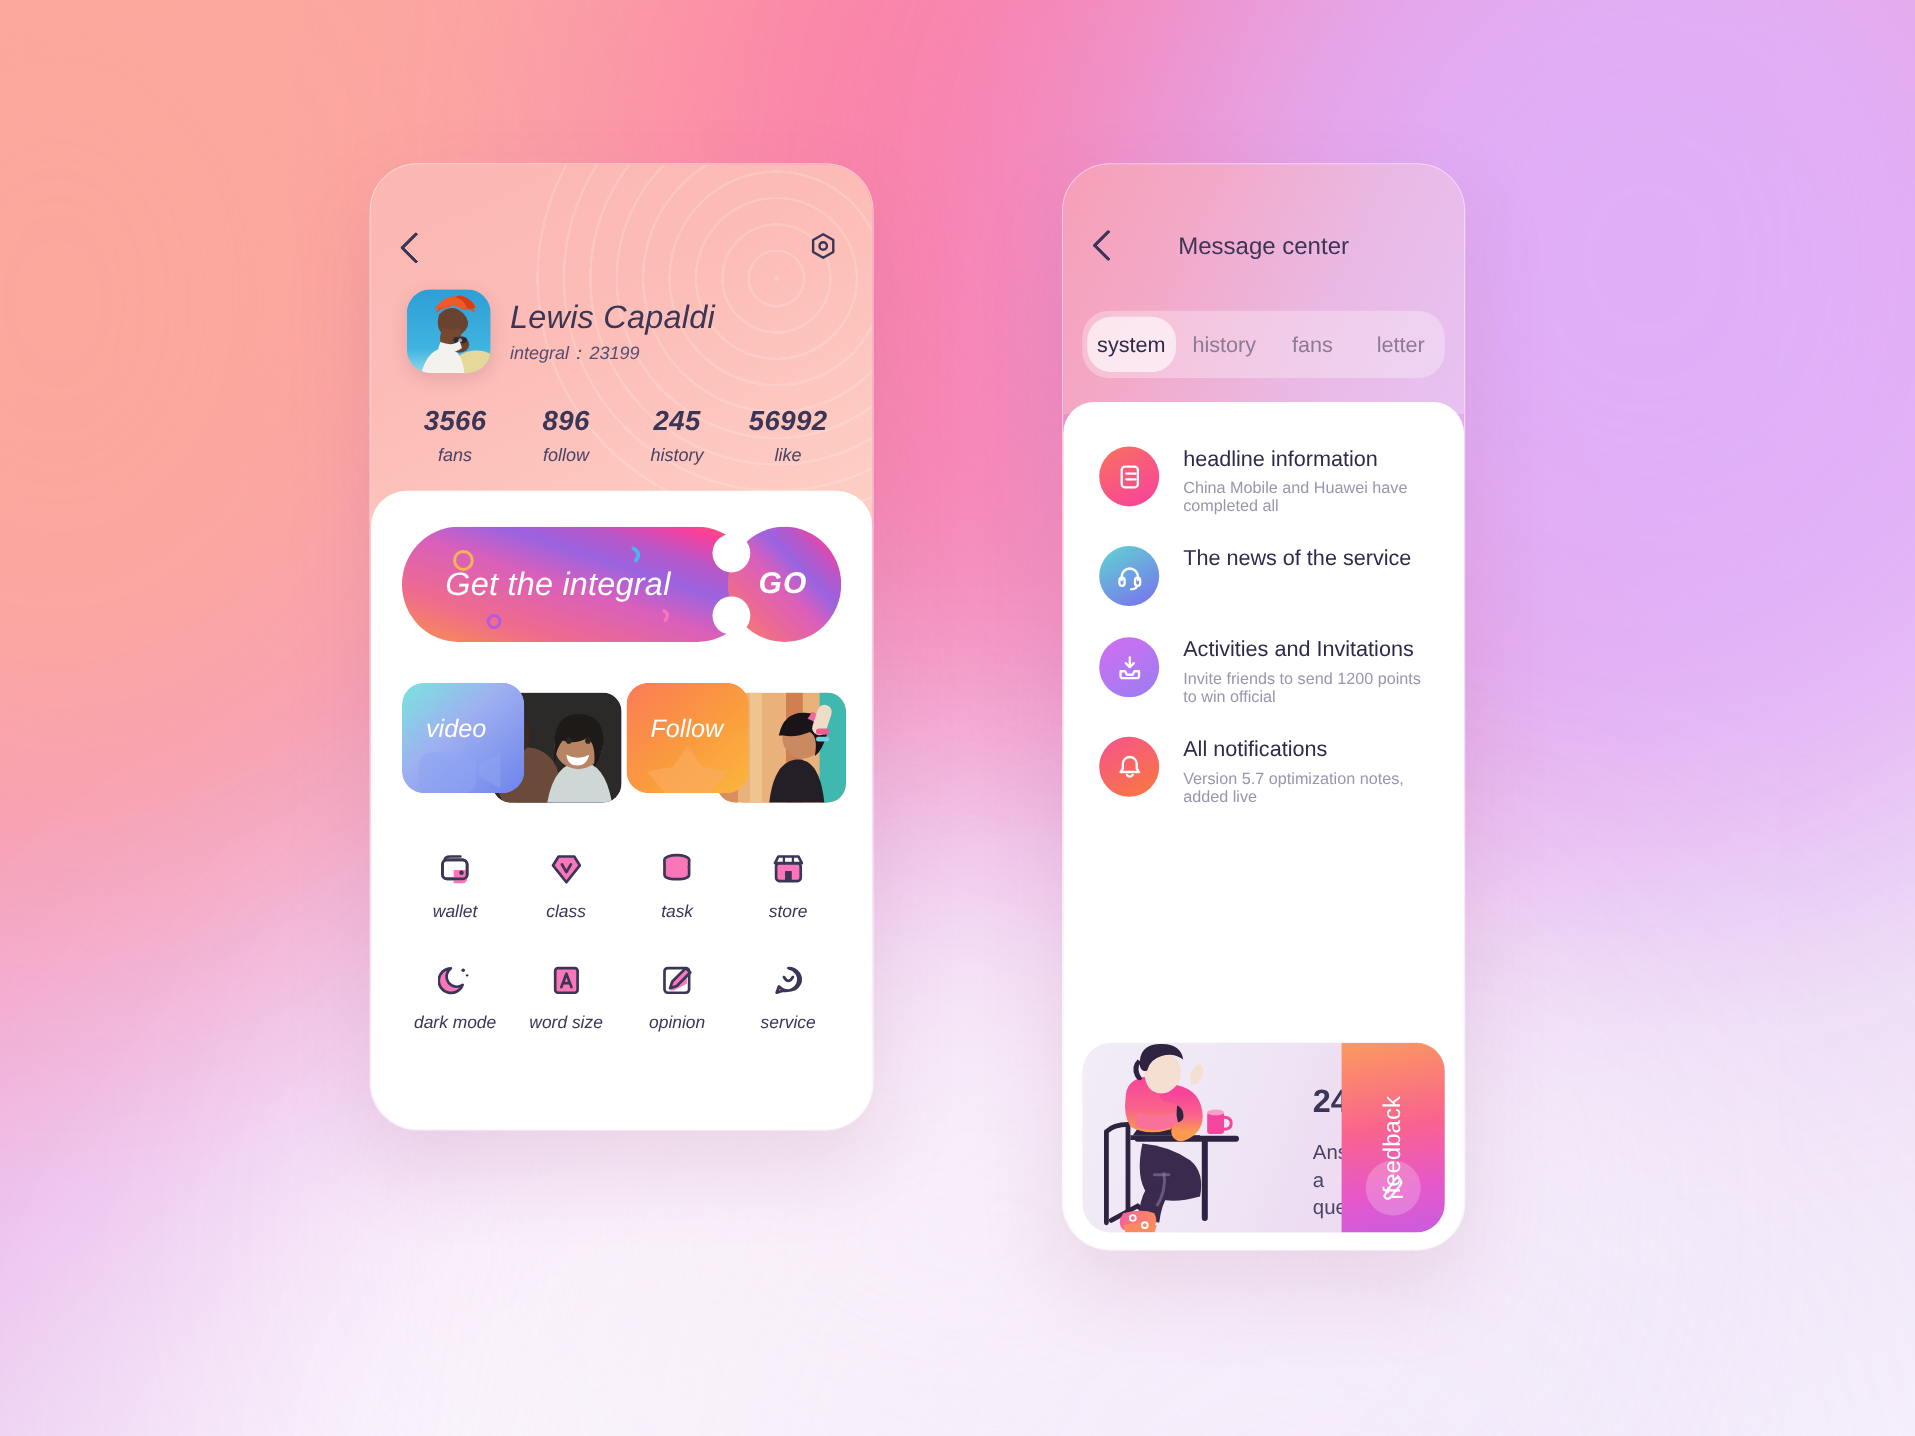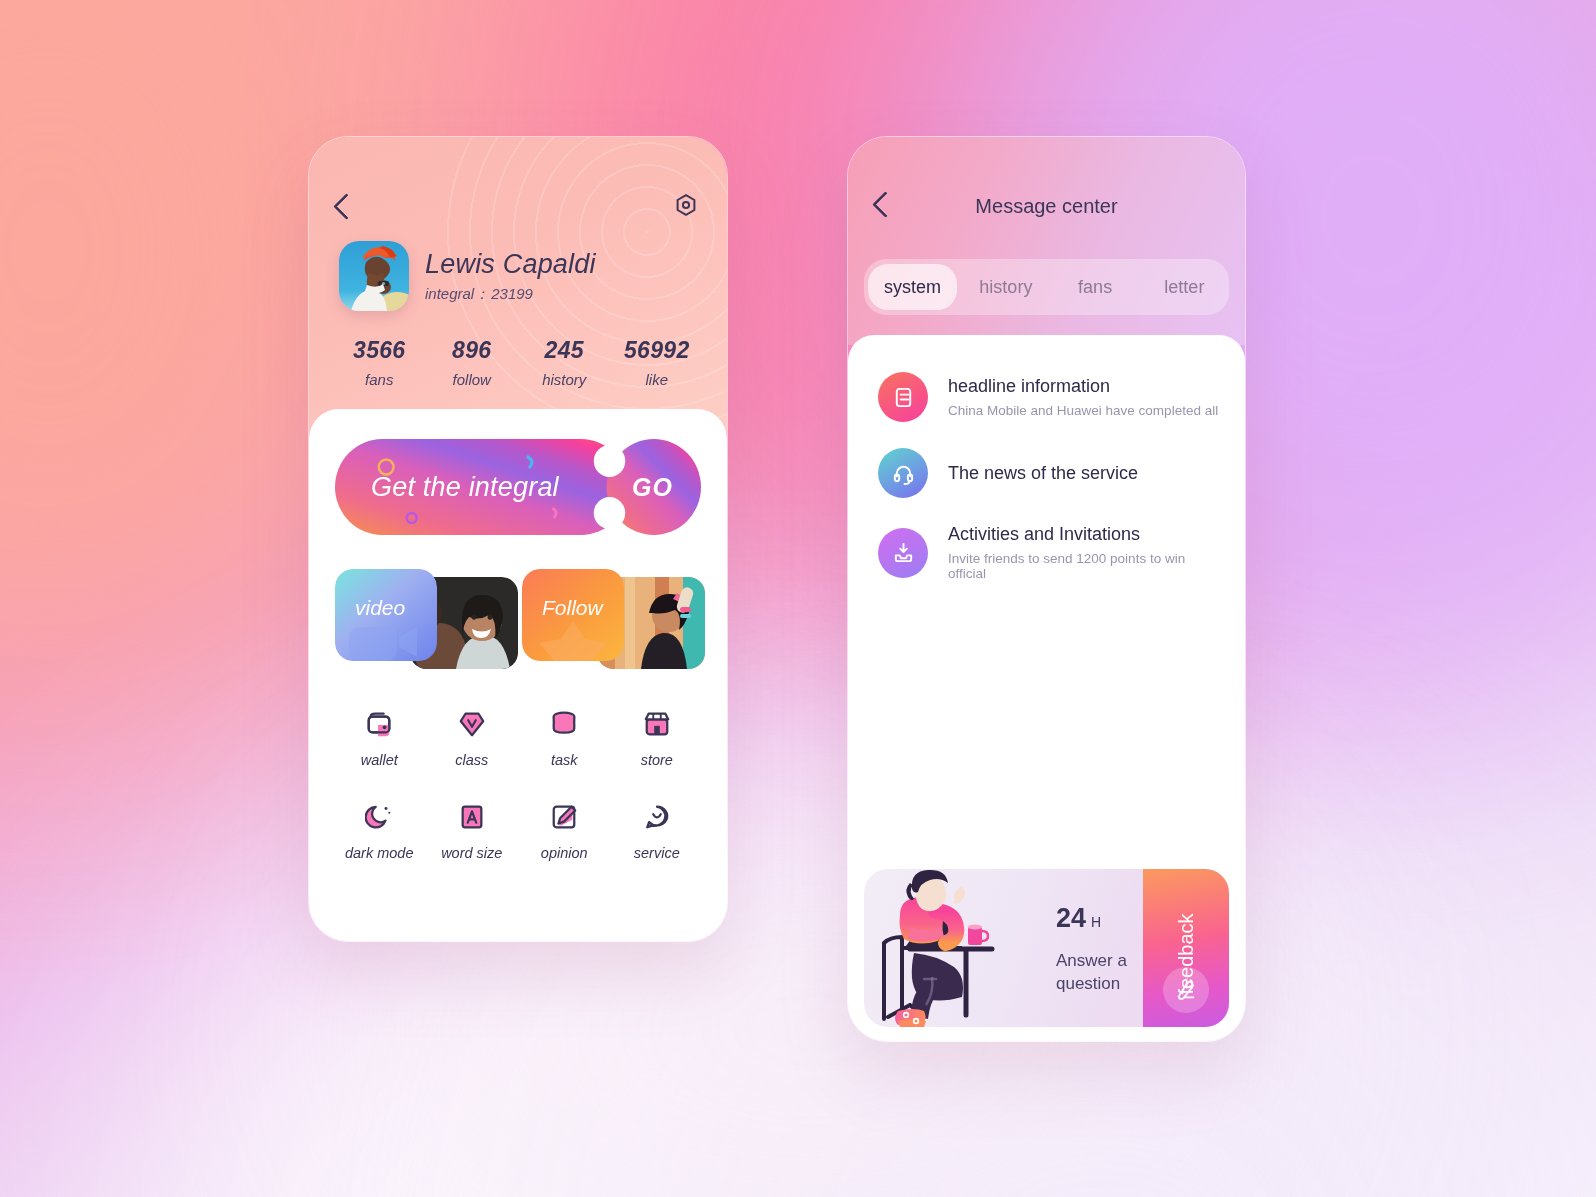--- a/index.html
+++ b/index.html
@@ -27,21 +27,21 @@
 
   
   .phone {
     position: absolute;
     border-radius: 40px;
     overflow: hidden;
     border: 1px solid rgba(255,255,255,.55);
     box-shadow: 0 30px 70px rgba(170,90,130,.16);
   }
   #phone-left  { left: 308px; top: 136px; width: 420px; height: 806px; font-style: italic; }
-  #phone-right { left: 847px; top: 136px; width: 399px; height: 906px; }
+  #phone-right { left: 885px; top: 136px; width: 336px; height: 906px; }
 
   
   .l-head {
     position: relative; height: 296px;
     background: linear-gradient(155deg, #fbb7b2 0%, #fcbcb6 40%, #fdc7bf 75%, #fdcfc4 100%);
     overflow: hidden;
   }
   .l-head::after {
     content: ""; position: absolute; right: -130px; top: -120px;
     width: 420px; height: 430px; border-radius: 50%;
@@ -122,21 +122,21 @@
   .tabs { position: absolute; left: 16px; right: 16px; top: 122px; height: 56px;
           background: rgba(255,255,255,.30); border-radius: 22px; display: flex;
           align-items: center; }
   .tab { flex: 1; text-align: center; font-size: 18px; color: #8d7b96; cursor: pointer;
          line-height: 46px; }
   .tab.active { color: #2e2a4a; background: rgba(255,255,255,.62);
                 border-radius: 20px; height: 46px; margin: 0 4px; }
 
   .r-body { position: relative; margin-top: -10px; background: #fff;
             border-radius: 26px 26px 0 0; height: 708px; padding: 24px 0 0 0; }
-  .msg { display: flex; align-items: center; gap: 20px; padding: 13px 26px 13px 30px; cursor: pointer; }
+  .msg { display: flex; align-items: flex-start; gap: 20px; padding: 13px 26px 13px 30px; cursor: pointer; }
   .msg-icon { width: 50px; height: 50px; border-radius: 50%; flex: 0 0 auto;
               display: flex; align-items: center; justify-content: center; }
   .msg-title { font-size: 18px; color: #2e2a4a; }
   .msg-sub { font-size: 13.5px; color: #9a95ad; margin-top: 6px; }
 
   .fb-card { position: absolute; left: 16px; right: 16px; bottom: 16px; height: 158px;
              border-radius: 24px; overflow: hidden; display: flex;
              background: linear-gradient(110deg,#f2edf6 0%,#efe6f5 40%,#eddcf2 70%,#f0d9ef 100%); }
   .fb-left { position: relative; flex: 1; }
   .fb-illus { position: absolute; left: 6px; bottom: 0; width: 168px; height: 158px; }
@@ -510,20 +510,32 @@
           <path d="M5 16 h4 l1.5 3 h5 L17 16 h4 v4 a2 2 0 0 1 -2 2 H7 a2 2 0 0 1 -2-2 z" fill="none" stroke="#fff" stroke-width="2" stroke-linejoin="round"></path>
           <path d="M13 4 v8 M9.5 9 L13 12.5 L16.5 9" fill="none" stroke="#fff" stroke-width="2" stroke-linecap="round" stroke-linejoin="round"></path>
         </svg>
       </div>
       <div>
         <div class="msg-title">Activities and Invitations</div>
         <div class="msg-sub">Invite friends to send 1200 points to win official</div>
       </div>
     </div>
 
+    <div class="msg">
+      <div class="msg-icon" style="background:linear-gradient(150deg,#f5528f,#fa7a3c)">
+        <svg viewBox="0 0 26 26" width="25" height="25">
+          <path d="M13 4 a6 6 0 0 1 6 6 v4 l2 3 H5 l2-3 v-4 a6 6 0 0 1 6-6 z" fill="none" stroke="#fff" stroke-width="2" stroke-linejoin="round"></path>
+          <path d="M10.5 19.5 q2.5 3 5 0" fill="none" stroke="#fff" stroke-width="2" stroke-linecap="round"></path>
+        </svg>
+      </div>
+      <div>
+        <div class="msg-title">All notifications</div>
+        <div class="msg-sub">Version 5.7 optimization notes, added live</div>
+      </div>
+    </div>
 
 
     <div class="fb-card">
       <div class="fb-left">
         <div class="fb-illus">
           <svg viewBox="0 0 168 158" width="168" height="158">
             <defs>
               <linearGradient id="shirt" x1="0" y1="0" x2="0" y2="1">
                 <stop offset="0%" stop-color="#f7439a"></stop>
                   <stop offset="60%" stop-color="#f9658a"></stop>

